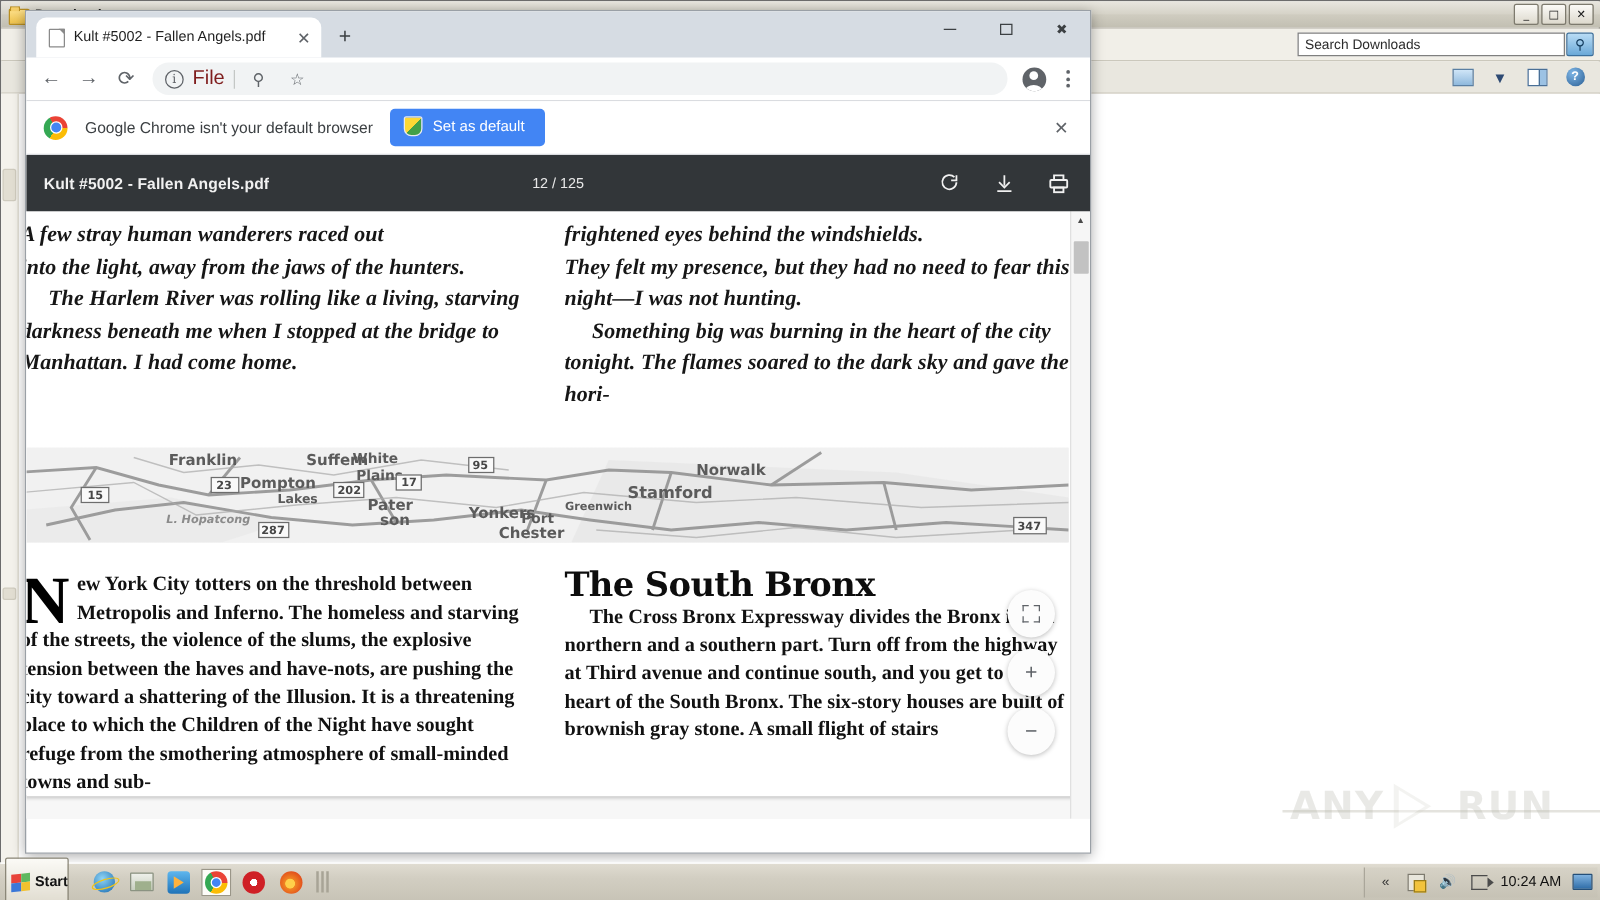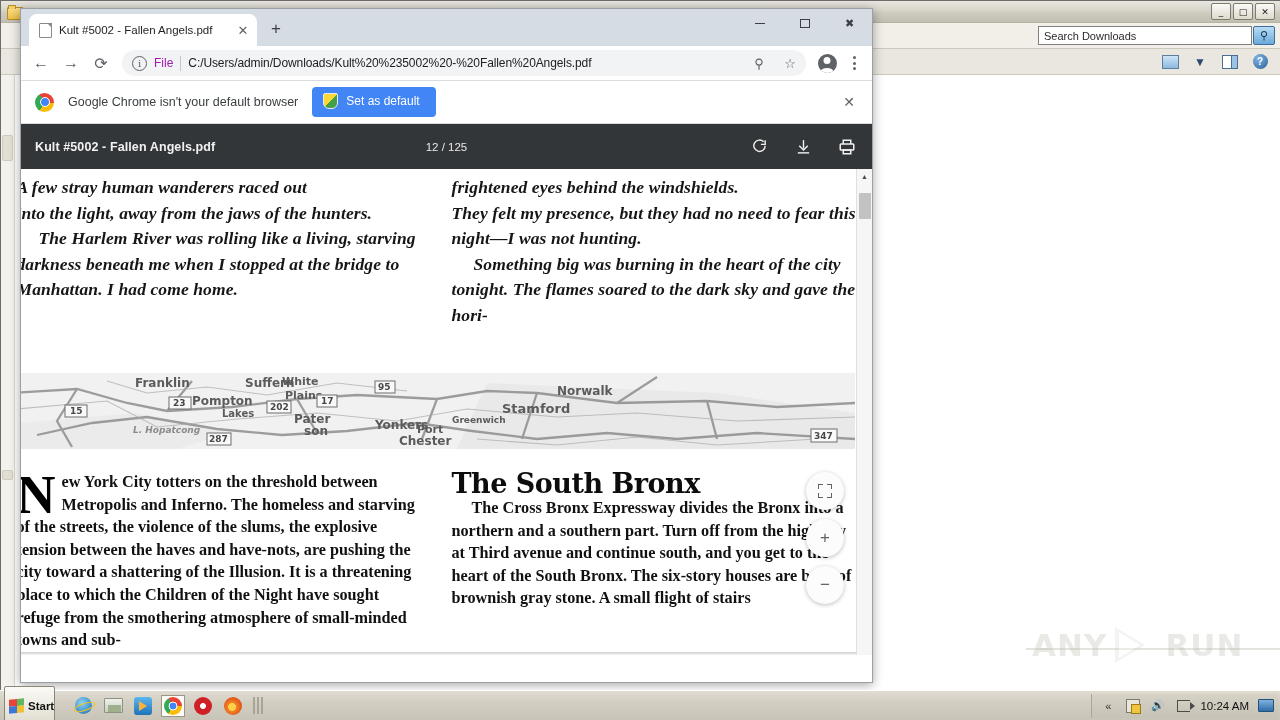--- a/index.html
+++ b/index.html
@@ -162,21 +162,21 @@
   .omnibox {
     flex: 1; height: 26px; background: #f1f3f4; border-radius: 13px;
     display: flex; align-items: center; padding: 0 4px 0 10px; margin: 0 5px;
     gap: 7px; min-width: 0;
   }
   .ob-info {
     width: 15px; height: 15px; border: 1.3px solid #5f6368; border-radius: 50%;
     flex: none; font-size: 10px; color: #5f6368; text-align: center; line-height: 13px;
     font-family: "DejaVu Serif", serif;
   }
-  .ob-scheme { font-size: 12px; color: #a21caf; flex: none; }
+  .ob-scheme { font-size: 16px; color: #7f1d1d; flex: none; }
   .ob-sep { width: 1px; height: 15px; background: #c4c7c5; flex: none; }
   .ob-url {
     font-size: 12px; color: #202124; white-space: nowrap; overflow: hidden;
     text-overflow: ellipsis; flex: 1; letter-spacing: -.1px;
   }
   .ob-icon {
     width: 24px; height: 24px; display: flex; align-items: center; justify-content: center;
     color: #5f6368; font-size: 13px; flex: none;
   }
   .tb-right { display: flex; align-items: center; gap: 1px; }
@@ -267,21 +267,21 @@
   }
   .pdf-col { width: 50%; }
   .pdf-italic p {
     font-family: "Liberation Serif", serif;
     font-style: italic; font-weight: bold;
     font-size: 17.5px; line-height: 25.5px; color: #161616;
     letter-spacing: .1px;
   }
   .pdf-italic p.indent { text-indent: 22px; }
   .map-strip {
-    margin: 45px 0 12px; height: 76px; width: 838px;
+    margin: 30px 0 12px; height: 76px; width: 838px;
     position: relative; overflow: hidden;
     background: linear-gradient(180deg,#eeeeec,#e4e4e0);
     filter: grayscale(1) contrast(1.05);
   }
   .map-strip svg { display: block; }
   .pdf-body p {
     font-family: "Liberation Serif", serif;
     font-size: 16.2px; line-height: 22.6px; color: #111;
     font-weight: bold;
   }
@@ -519,21 +519,20 @@
     </div>
 
     <div class="chrome-toolbar">
       <div class="nav-btn">←</div>
       <div class="nav-btn">→</div>
       <div class="nav-btn">⟳</div>
       <div class="omnibox">
         <span class="ob-info">i</span>
         <span class="ob-scheme">File</span>
         <span class="ob-sep"></span>
-        <span class="ob-url">C:/Users/admin/Downloads/Kult%20%235002%20-%20Fallen%20Angels.pdf</span>
         <span class="ob-icon">⚲</span>
         <span class="ob-icon">☆</span>
       </div>
       <div class="tb-right">
         <div class="avatar-btn">
             <span class="avatar-circle"></span>
           </div>
         <div class="kebab">
             <i></i>
             <i></i>

